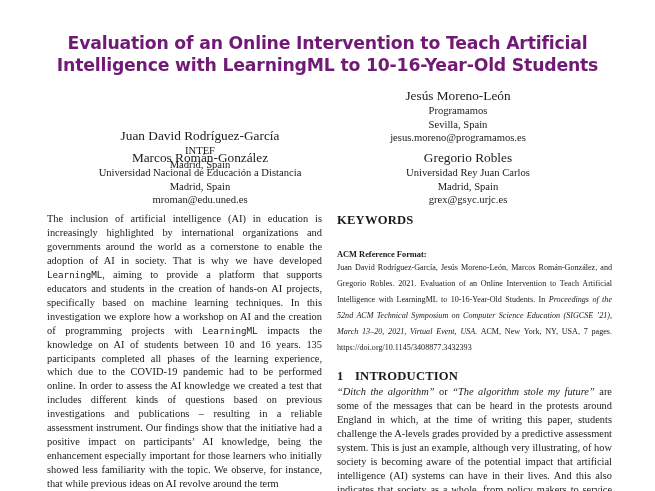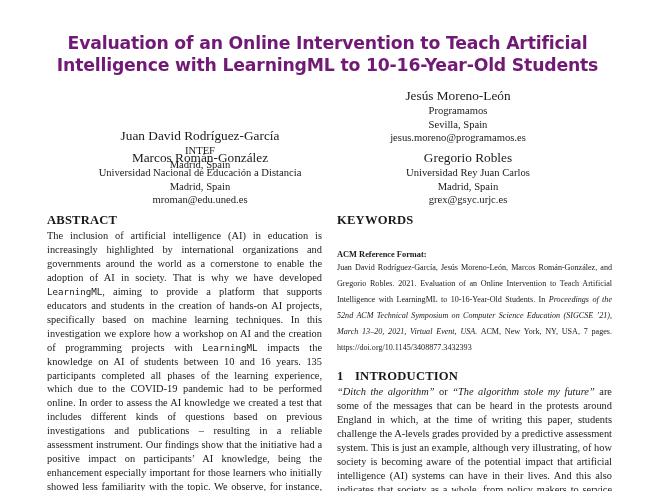--- a/index.html
+++ b/index.html
@@ -50,21 +50,20 @@
   <div class="aff">mroman@edu.uned.es</div>
 </div>
 <div class="author a4">
   <div class="name">Gregorio Robles</div>
   <div class="aff">Universidad Rey Juan Carlos</div>
   <div class="aff">Madrid, Spain</div>
   <div class="aff">grex@gsyc.urjc.es</div>
 </div>
 
 <div class="col left">
-  <h2>ABSTRACT</h2>
   <p><span>The inclusion of artificial intelligence (AI) in education is increasingly highlighted by international organizations and governments around the world as a cornerstone to enable the adoption of AI in society. That is why we have developed </span><span class="mono">LearningML</span><span>, aiming to provide a platform that supports educators and students in the creation of hands-on AI projects, specifically based on machine learning techniques. In this investigation we explore how a workshop on AI and the creation of programming projects with </span><span class="mono">LearningML</span><span> impacts the knowledge on AI of students between 10 and 16 years. 135 participants completed all phases of the learning experience, which due to the COVID-19 pandemic had to be performed online. In order to assess the AI knowledge we created a test that includes different kinds of questions based on previous investigations and publications – resulting in a reliable assessment instrument. Our findings show that the initiative had a positive impact on participants’ AI knowledge, being the enhancement especially important for those learners who initially showed less familiarity with the topic. We observe, for instance, that while previous ideas on AI revolve around the term </span></p>
 </div>
 
 <div class="col right">
   <h2>KEYWORDS</h2>
   <div class="acm-h">ACM Reference Format:</div>
   <p class="acm-body"><span>Juan David Rodríguez-García, Jesús Moreno-León, Marcos Román-González, and Gregorio Robles. 2021. Evaluation of an Online Intervention to Teach Artificial Intelligence with LearningML to 10-16-Year-Old Students. In </span><em>Proceedings of the 52nd ACM Technical Symposium on Computer Science Education (SIGCSE ’21), March 13–20, 2021, Virtual Event, USA.</em><span> ACM, New York, NY, USA, 7 pages. https://doi.org/10.1145/3408877.3432393</span></p>
   <h2 class="intro-h"><span class="num">1</span><span>INTRODUCTION</span></h2>
   <p><em>“Ditch the algorithm”</em><span> or </span><em>“The algorithm stole my future”</em><span> are some of the messages that can be heard in the protests around England in which, at the time of writing this paper, students challenge the A-levels grades provided by a predictive assessment system. This is just an example, although very illustrating, of how society is becoming aware of the potential impact that artificial intelligence (AI) systems can have in their lives. And this also indicates that society as a whole, from policy makers to service users, is probably still unprepared.</span></p>
 

